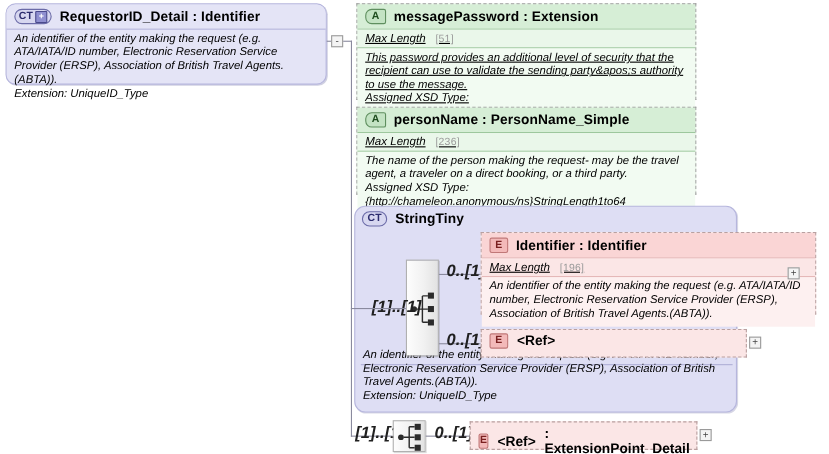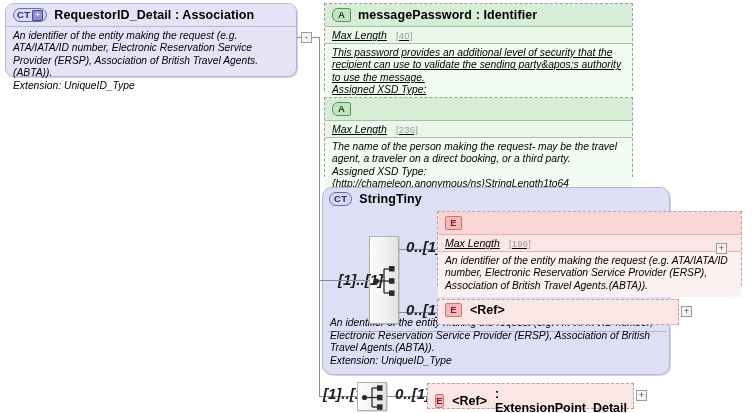--- a/index.html
+++ b/index.html
@@ -94,50 +94,51 @@
 <body>
 
 <div class="canvas">
 
   <div class="box t-ct" style="left:5px;top:3px;width:292px;height:74px;">
     <div class="hdr">
       <span class="badge badge-ct">
         <span>CT</span>
           <span class="plus">+</span>
       </span>
-      <span class="hdr-title">RequestorID_Detail : Association</span>
+      <span class="hdr-title">RequestorID_Detail : Identifier</span>
     </div>
     <div class="sep"></div>
     <div class="desc" style="white-space:pre-line;">An identifier of the entity making the request (e.g. ATA/IATA/ID number, Electronic Reservation Service Provider (ERSP), Association of British Travel Agents.(ABTA)).
 Extension: UniqueID_Type</div>
   </div>
 
   <div class="line hline" style="left:297px;top:37px;width:9px;height:1px;"></div>
   <div class="expander" style="left:301px;top:32px;">-</div>
   <div class="line hline" style="left:312px;top:37px;width:8px;height:1px;"></div>
   <div class="line vline" style="left:319px;top:37px;height:360px;"></div>
 
   <div class="box t-a" style="left:324px;top:3px;width:309px;height:88px;">
     <div class="hdr">
       <span class="badge badge-a">A</span>
-      <span class="hdr-title">messagePassword : Identifier</span>
+      <span class="hdr-title">messagePassword : Extension</span>
     </div>
     <div class="sep"></div>
     <div class="facet">
       <span>Max Length</span>
-      <span class="fv">[40]</span>
+      <span class="fv">[51]</span>
     </div>
     <div class="sep"></div>
     <div class="desc" style="white-space:pre-line;text-decoration:underline;">This password provides an additional level of security that the recipient can use to validate the sending party&amp;apos;s authority to use the message.
 Assigned XSD Type: {http://chameleon.anonymous/ns}StringLength1to16</div>
   </div>
 
   <div class="box t-a" style="left:324px;top:97px;width:309px;height:80px;">
     <div class="hdr">
       <span class="badge badge-a">A</span>
+      <span class="hdr-title">personName : PersonName_Simple</span>
     </div>
     <div class="sep"></div>
     <div class="facet">
       <span>Max Length</span>
       <span class="fv">[236]</span>
     </div>
     <div class="sep"></div>
     <div class="desc" style="white-space:pre-line;">The name of the person making the request- may be the travel agent, a traveler on a direct booking, or a third party.
 Assigned XSD Type: {http://chameleon.anonymous/ns}StringLength1to64</div>
   </div>
@@ -170,20 +171,21 @@
 
   <div class="line hline" style="left:399px;top:249px;width:38px;height:1px;"></div>
   <div class="line hline" style="left:399px;top:312px;width:38px;height:1px;"></div>
 
   <div class="card" style="left:406px;top:238px;">0..[1]</div>
   <div class="card" style="left:406px;top:301px;">0..[1]</div>
 
   <div class="box t-e" style="left:437px;top:211px;width:305px;height:75px;">
     <div class="hdr">
       <span class="badge badge-e">E</span>
+      <span class="hdr-title">Identifier : Identifier</span>
     </div>
     <div class="sep"></div>
     <div class="facet">
       <span>Max Length</span>
       <span class="fv">[196]</span>
     </div>
     <div class="sep"></div>
     <div class="desc">An identifier of the entity making the request (e.g. ATA/IATA/ID number, Electronic Reservation Service Provider (ERSP), Association of British Travel Agents.(ABTA)).</div>
   </div>
   <div class="expander" style="left:716px;top:243px;">+</div>

